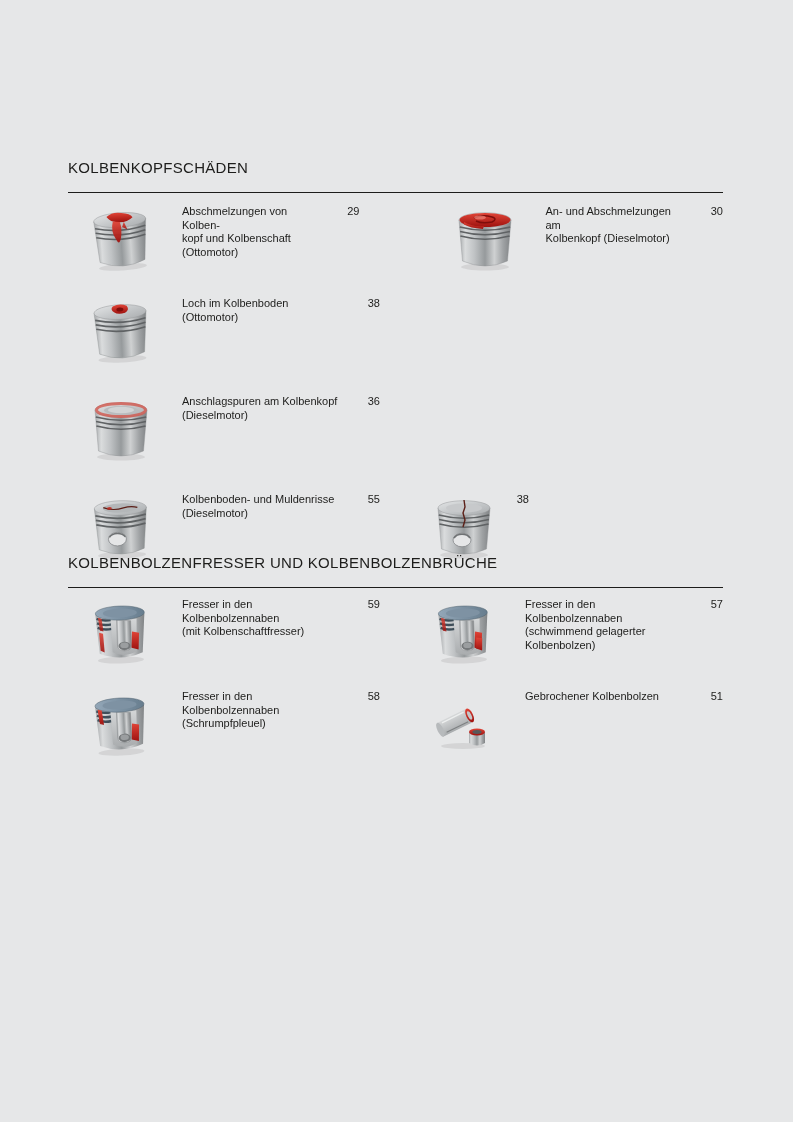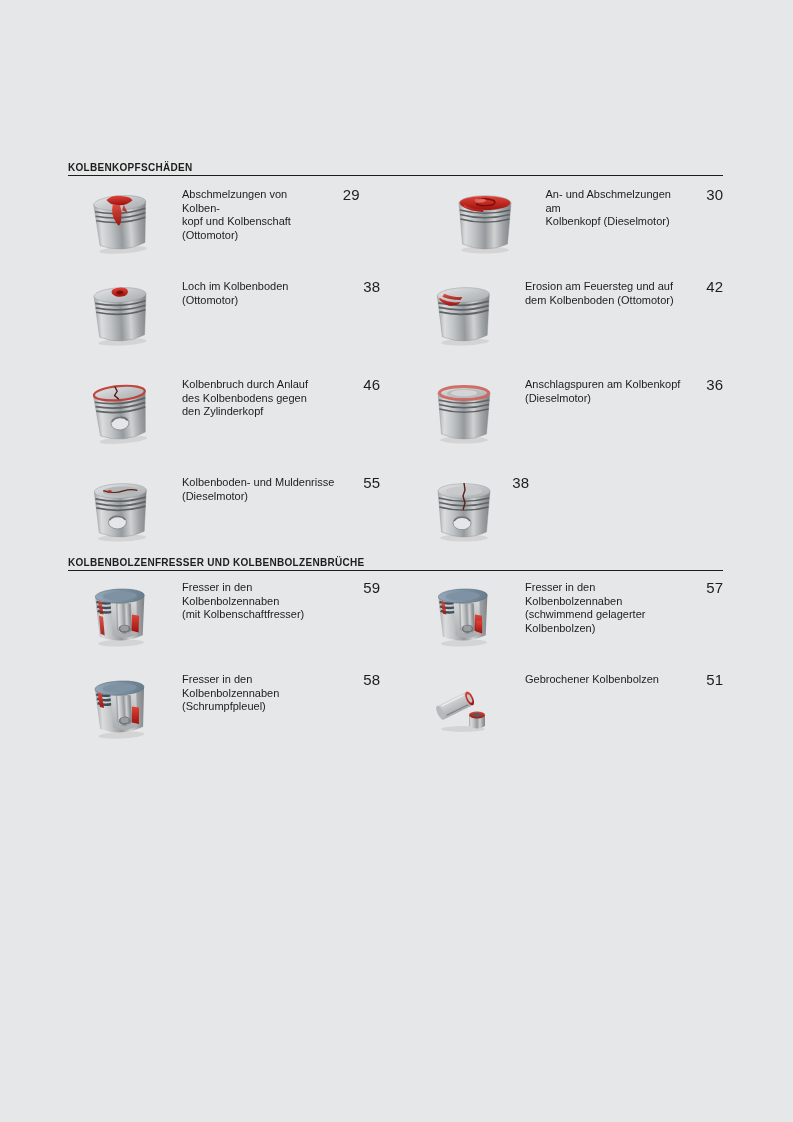--- a/index.html
+++ b/index.html
@@ -7,38 +7,38 @@
     width:793px;height:1122px;
     background:#e6e7e8;
     font-family:"Liberation Sans", sans-serif;
     color:#1d1d1b;
     position:relative;
     overflow:hidden;
   }
   .page{position:absolute;inset:0;}
   .section{position:absolute;left:68px;width:655px;}
   .section-heading{
-    font-size:10px;font-weight:700;letter-spacing:.3px;
-    line-height:14px;padding-bottom:0;
+    font-size:15px;font-weight:400;letter-spacing:.3px;
+    line-height:14px;padding-bottom:17px;
     border-bottom:1.5px solid #1d1d1b;
     white-space:nowrap;
   }
   .row{display:flex;margin-top:8px;}
   .entry{width:312px;display:flex;align-items:flex-start;}
   .entry + .entry{margin-left:31px;}
   .fig{width:62px;height:68px;margin-left:22px;flex:0 0 62px;}
   .fig svg{display:block;width:62px;height:68px;}
   .entry-title{
     flex:1;padding-left:30px;padding-right:6px;
     font-size:11px;line-height:13.5px;
     white-space:pre-line;
   }
   .entry-page{
     width:34px;text-align:right;
-    font-size:15px;line-height:13.5px;
+    font-size:11px;line-height:13.5px;
   }
   
   .s1 .row1{margin-top:12px;height:84px;gap:41px;}
   .s1 .row2{height:90px;}
   .s1 .row3{height:90px;}
   .s1 .row4{height:90px;}
   .s2 .row1{margin-top:10px;height:84px;}
   .s2 .row2{height:84px;}
   .defs-holder{position:absolute;width:0;height:0;overflow:hidden;}
 </style>
@@ -150,53 +150,23 @@
             <use href="#p-base"></use>
             <path d="M24,9 Q31,6 38,9 Q41,13 36,16 Q29,18 25,15 Q21,12 24,9 Z" fill="url(#gr)"></path>
             <ellipse cx="31" cy="12.5" rx="3.5" ry="2" fill="#7e0d0b"></ellipse>
           </g>
             </svg>
         </div>
         <div class="entry-title">Loch im Kolbenboden
 (Ottomotor)</div>
         <div class="entry-page">38</div>
       </div>
-      <div class="entry">
-        <div class="fig">
-          <svg viewBox="0 0 62 68">
-              <g transform="rotate(-2 31 34)">
-            <use href="#p-base"></use>
-            <path d="M7,17 Q16,23 28,22 Q25,26 16,25 Q9,22 7,19 Z" fill="url(#gr)"></path>
-            <path d="M12,13 Q20,17 30,17 L28,20 Q16,19 10,16 Z" fill="url(#gr)" opacity=".9"></path>
-          </g>
-            </svg>
-        </div>
-        <div class="entry-title">Erosion am Feuersteg und auf
-dem Kolbenboden (Ottomotor)</div>
-        <div class="entry-page">42</div>
-      </div>
     </div>
 
     <div class="row row3">
-      <div class="entry">
-        <div class="fig">
-          <svg viewBox="0 0 62 68">
-              <g transform="rotate(-5 31 34)">
-            <use href="#p-base"></use>
-            <ellipse cx="31" cy="15" rx="25.5" ry="7" fill="none" stroke="#c1271d" stroke-width="2.2" opacity=".8"></ellipse>
-            <path d="M27,8 L29,13 L26,17 L30,21" stroke="#4a1410" stroke-width="1.3" fill="none"></path>
-            <use href="#p-bore" x="29" y="45"></use>
-          </g>
-            </svg>
-        </div>
-        <div class="entry-title">Kolbenbruch durch Anlauf
-des Kolbenbodens gegen
-den Zylinderkopf</div>
-        <div class="entry-page">46</div>
-      </div>
       <div class="entry">
         <div class="fig">
           <svg viewBox="0 0 62 68">
             <use href="#p-base"></use>
             <ellipse cx="31" cy="15" rx="24.5" ry="6.6" fill="none" stroke="#d2574d" stroke-width="3" opacity=".8"></ellipse>
             <ellipse cx="31" cy="15.3" rx="17" ry="4.4" fill="#b9bcbe"></ellipse>
             <ellipse cx="31" cy="15" rx="13" ry="3.2" fill="#d2d4d5"></ellipse>
           </svg>
         </div>
         <div class="entry-title">Anschlagspuren am Kolbenkopf

